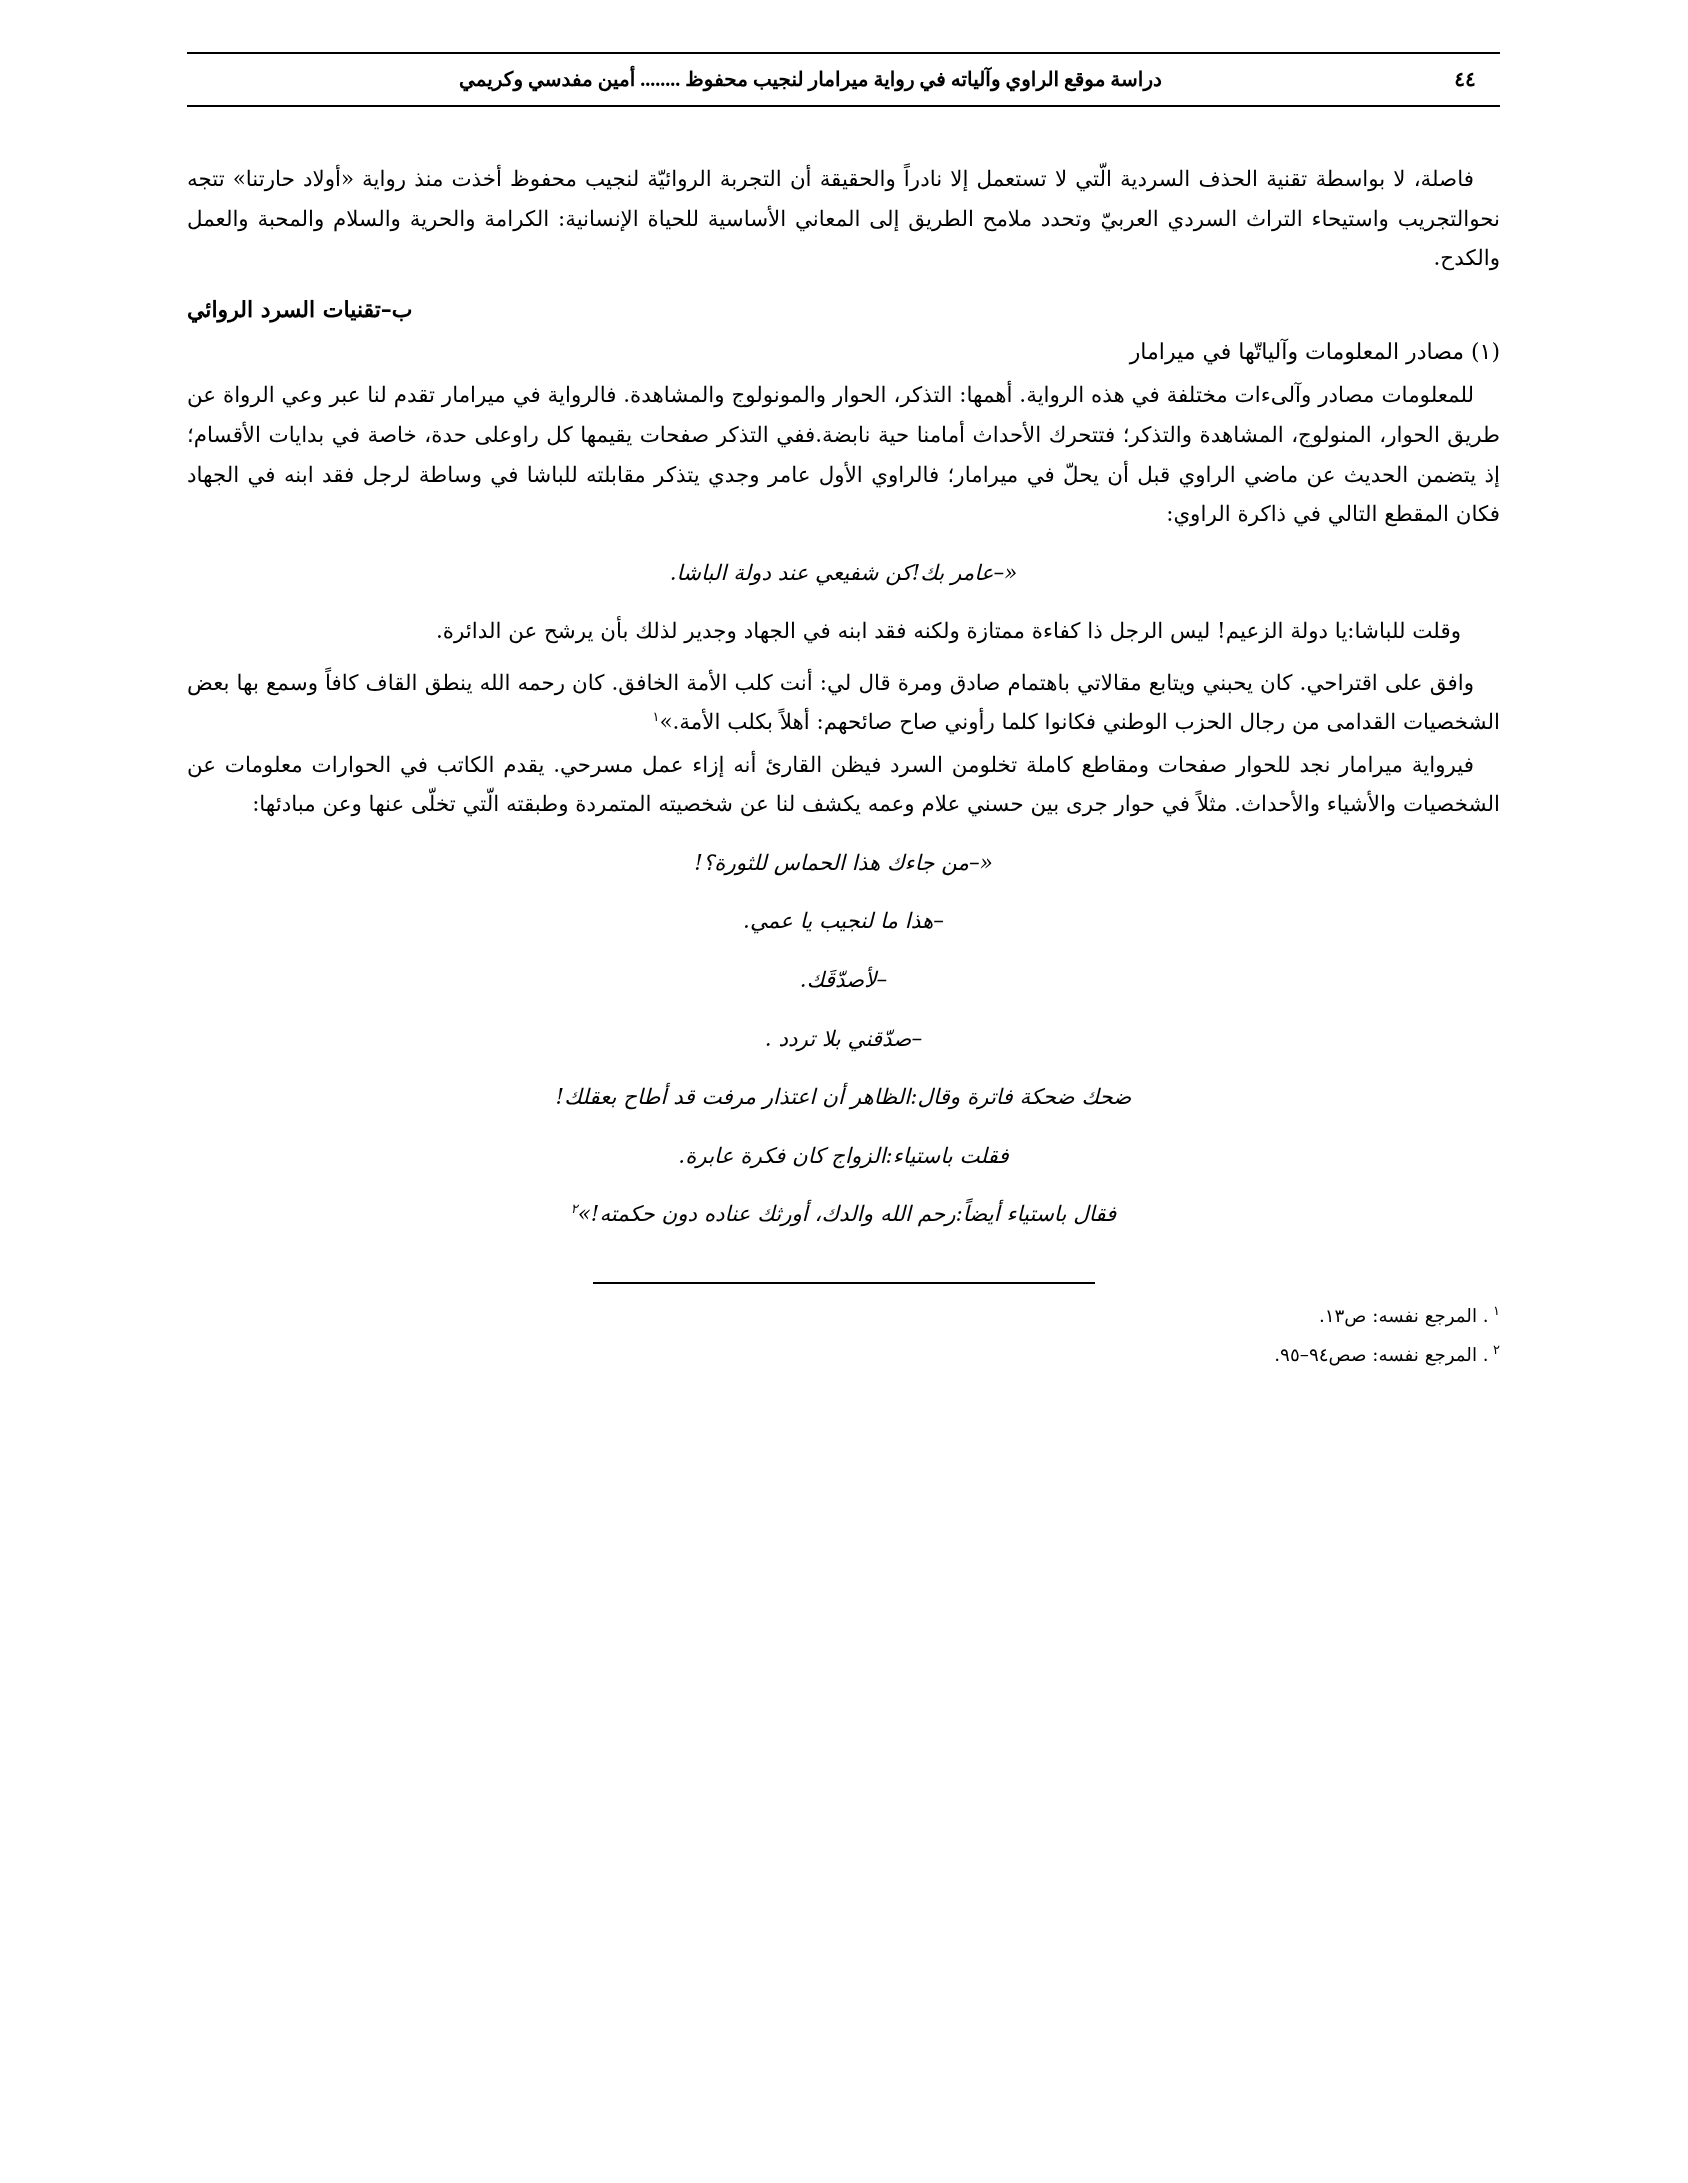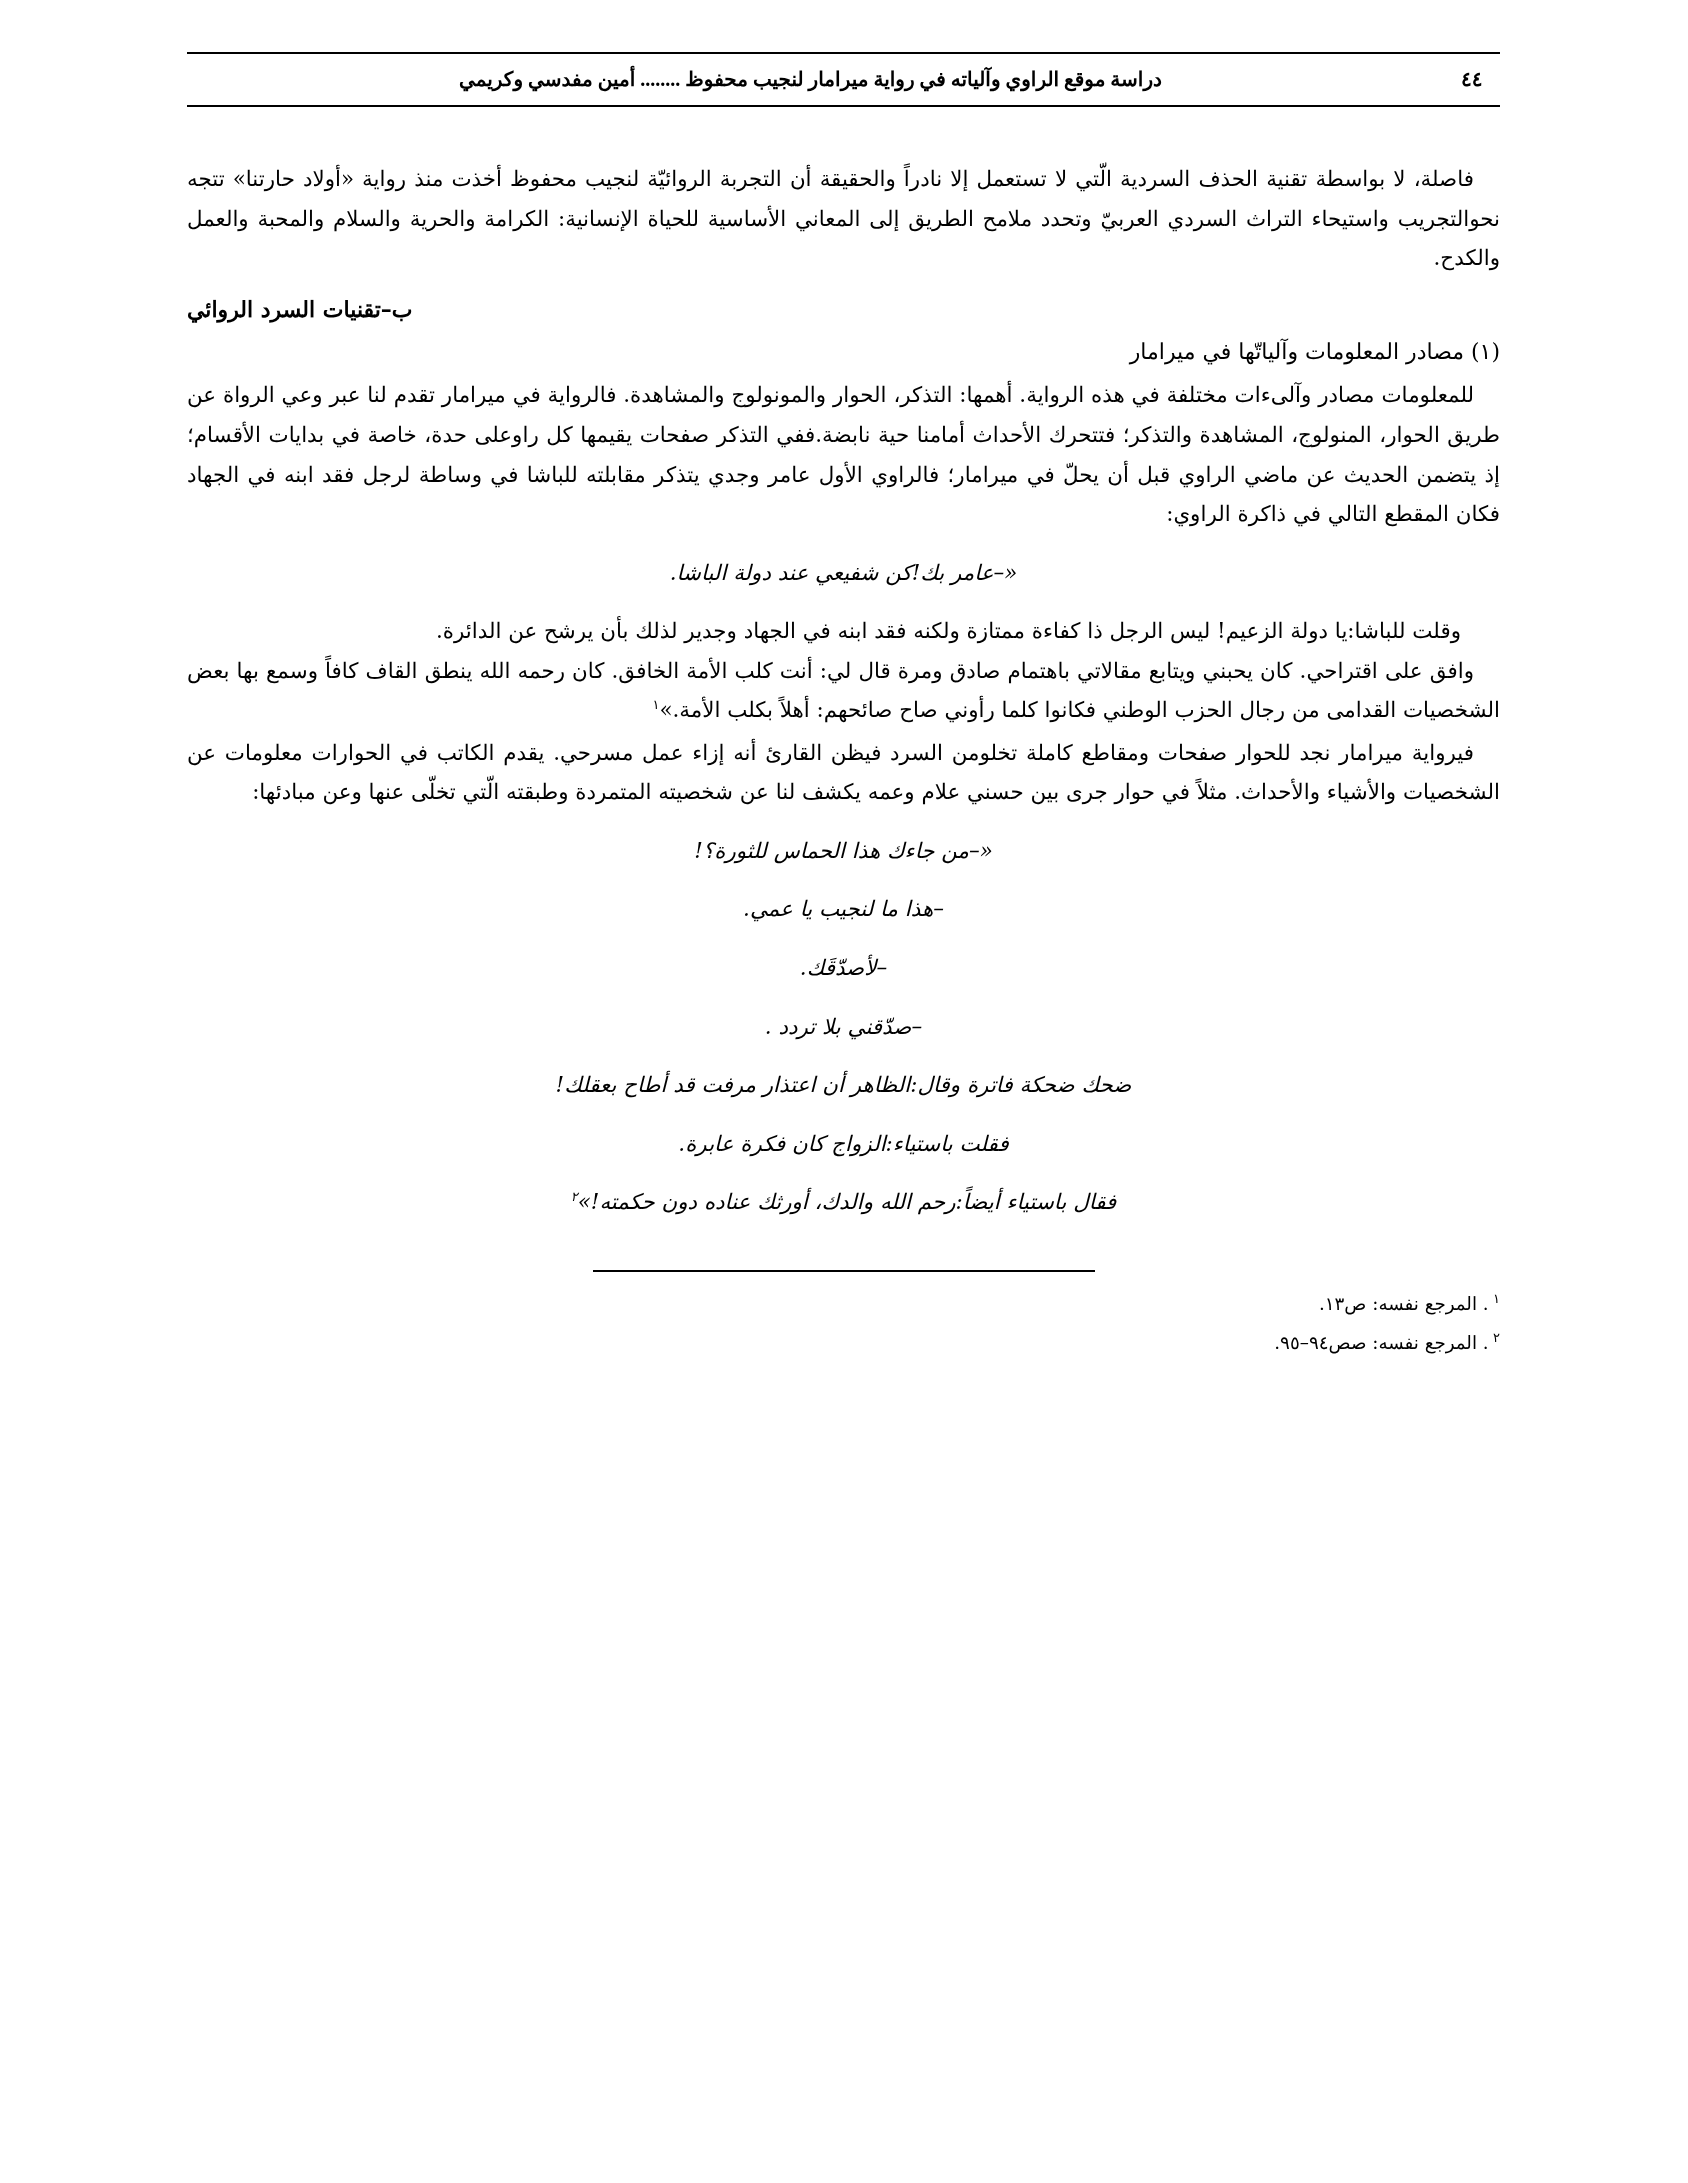--- a/index.html
+++ b/index.html
@@ -40,21 +40,21 @@
     white-space: nowrap;
     flex: 1;
     text-align: center;
     padding-right: 31px;
     font-family: Liberation Serif, serif;
   }
   .header-page-number {
     font-size: 20px;
     font-weight: bold;
     min-width: 35px;
-    text-align: right;
+    text-align: center;
   }
 
   
   .content {
     font-size: 21.4px;
     line-height: 1.85;
     text-align: justify;
     text-justify: inter-word;
   }
   p {
@@ -79,21 +79,21 @@
   }
   .quote-center {
     text-align: center;
     text-indent: 0;
     margin: 19px 0;
     font-style: italic;
   }
   .quote-block {
     text-align: justify;
     text-indent: 0;
-    margin: 0 0;
+    margin: 12px 0;
     padding-right: 39px;
   }
   .sup {
     font-size: 13px;
     vertical-align: super;
   }
 
   
   .footnote-sep {
     margin-top: 48px;

